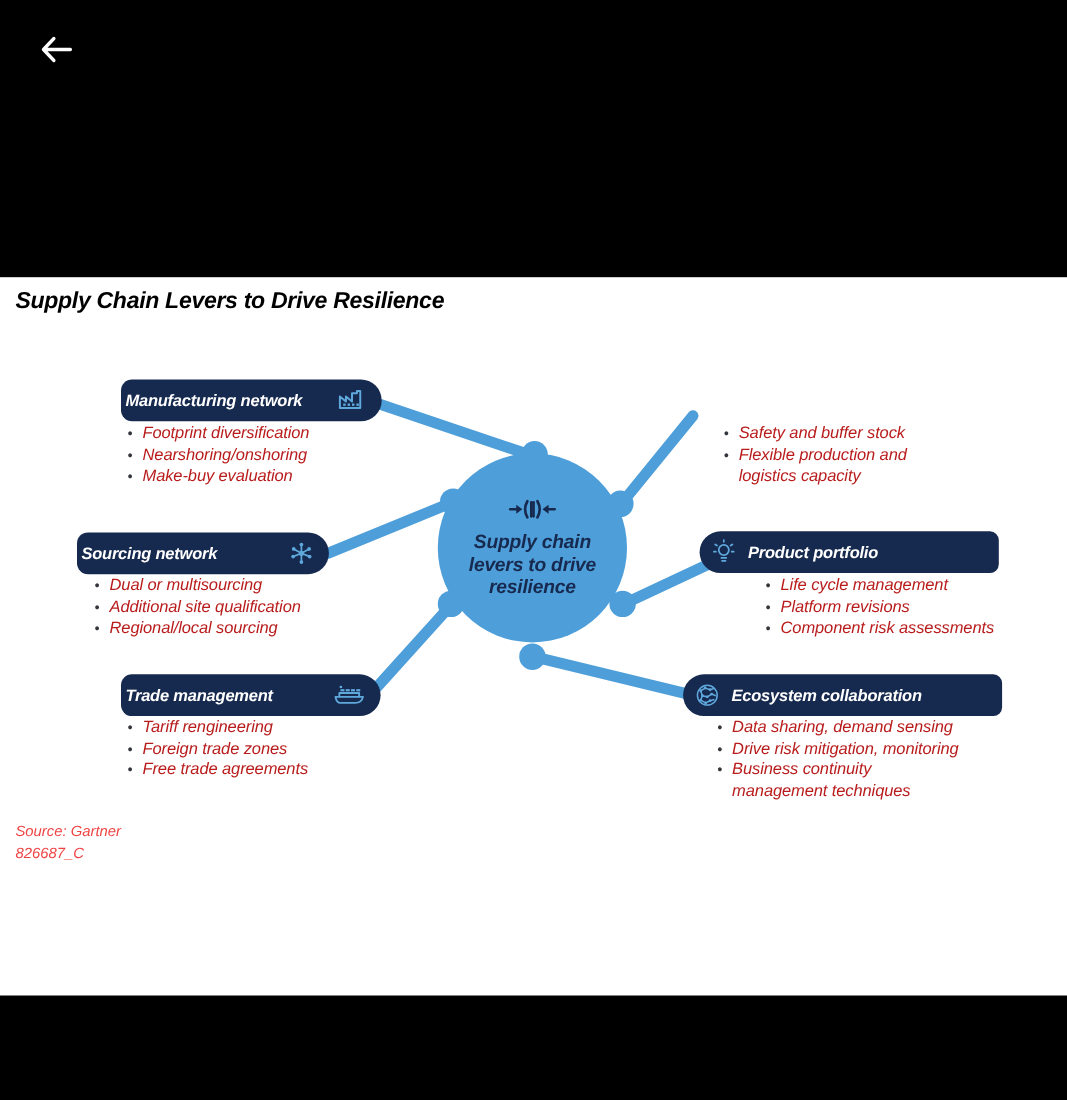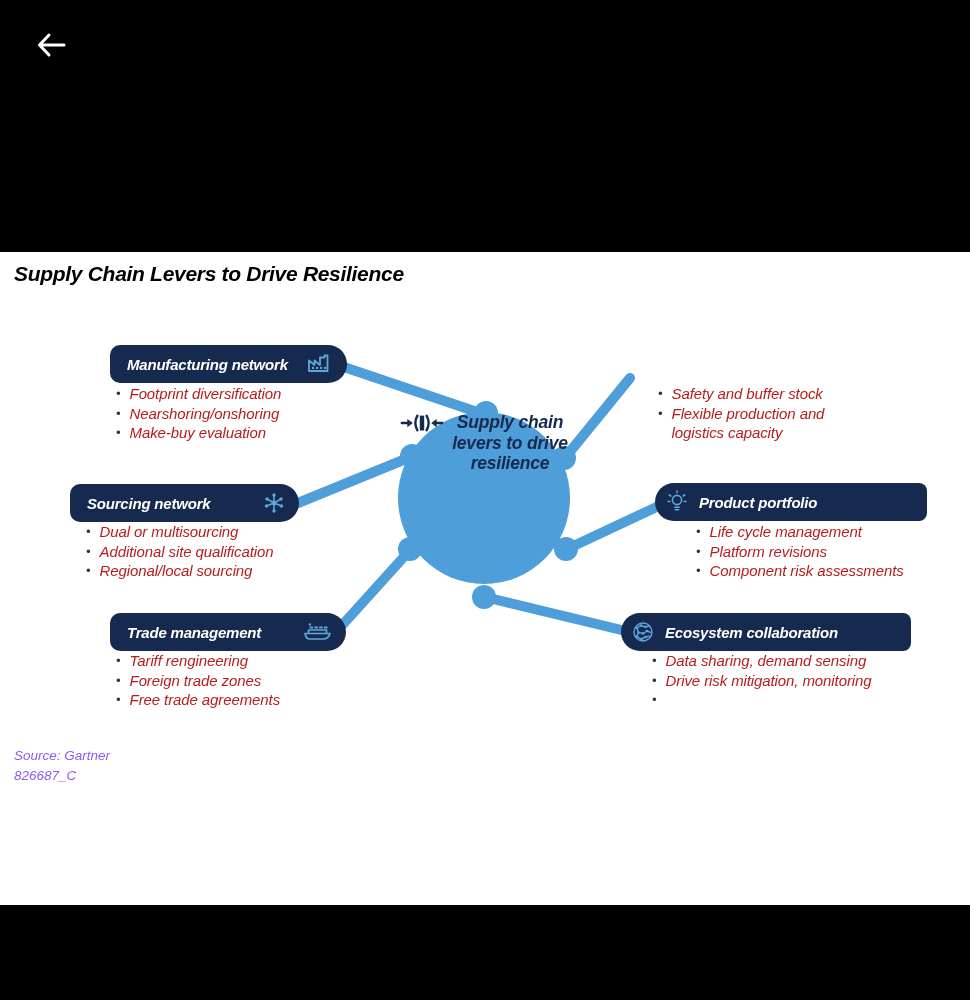--- a/index.html
+++ b/index.html
@@ -21,47 +21,47 @@
   }
   .page-title {
     position:absolute; left:14px; top:10px;
     font-size:21px; font-weight:700; color:#000;
     letter-spacing:-0.3px;
   }
   .diagram { position:absolute; left:0; top:0; width:970px; height:541px; }
   .diagram svg.wires { position:absolute; left:0; top:0; }
   .center-node {
     position:absolute; left:398px; top:160px; width:172px; height:172px;
-    border-radius:50%; display:flex; flex-direction:row;
-    justify-content:center; gap:8px; text-align:center;
+    border-radius:50%; display:flex; flex-direction:column;
+    align-items:center; justify-content:center; gap:8px; text-align:center;
   }
   .center-label {
     font-size:17.5px; font-weight:700; color:#17294E;
     line-height:1.18; white-space:pre-line; letter-spacing:-0.2px;
   }
   .pill {
     position:absolute; height:38px; background:#16294E;
     display:flex; align-items:center; color:#fff;
   }
   .pill .label {
     font-size:15px; font-weight:700; letter-spacing:-0.2px; white-space:nowrap;
   }
-  .pill.left-col { border-radius:10px 19px 19px 10px; padding:0 12px 0 17px; justify-content:space-between; }
+  .pill.left-col { border-radius:10px 19px 19px 10px; padding:0 12px 0 4px; justify-content:space-between; }
   .pill.right-col { border-radius:19px 8px 8px 19px; padding:0 14px 0 8px; justify-content:flex-start; gap:8px; }
   .pill .icon { display:flex; align-items:center; justify-content:center; flex:0 0 auto; }
   .bullets { position:absolute; list-style:none; }
   .bullets li { display:flex; gap:9px; }
   .bullets .dot { font-size:13px; line-height:19.5px; color:#33373b; }
   .bullets .txt {
     font-size:15px; line-height:19.5px; color:#b91c1c;
     white-space:pre-line; letter-spacing:-0.1px;
   }
   .source {
     position:absolute; left:14px; top:494px;
-    font-size:13.5px; color:#8b5cf6; line-height:20px;
+    font-size:13.5px; color:#ef4444; line-height:20px;
   }
 </style>
 </head>
 <body>
 
 <button class="back-btn">
   <svg width="34" height="34" viewBox="0 0 34 34">
     <path d="M30 17 H6 M15 7 L5.5 17 L15 27" stroke="#ffffff" stroke-width="3" fill="none" stroke-linecap="round" stroke-linejoin="round"></path>
   </svg>
 </button>
@@ -184,21 +184,21 @@
       <li>
           <span class="dot">•</span>
           <span class="txt">Additional site qualification</span>
         </li>
       <li>
           <span class="dot">•</span>
           <span class="txt">Regional/local sourcing</span>
         </li>
     </ul>
 
-    <div class="pill right-col" style="left:655px; top:231px; width:272px;">
+    <div class="pill right-col" style="left:636px; top:231px; width:272px;">
       <span class="icon">
         <svg width="28" height="28" viewBox="0 0 28 28">
           <g fill="none" stroke="#5FA8DC" stroke-width="1.6" stroke-linecap="round">
             <circle cx="14" cy="12" r="4.6"></circle>
             <line x1="11.8" y1="19.2" x2="16.2" y2="19.2"></line>
             <line x1="12.4" y1="21.8" x2="15.6" y2="21.8"></line>
             <line x1="14" y1="3" x2="14" y2="4.6"></line>
             <line x1="6.2" y1="7" x2="7.8" y2="8"></line>
             <line x1="21.8" y1="7" x2="20.2" y2="8"></line>
             <line x1="5" y1="13.5" x2="6.8" y2="13.5"></line>
@@ -282,20 +282,22 @@
       <li>
           <span class="dot">•</span>
           <span class="txt">Data sharing, demand sensing</span>
         </li>
       <li>
           <span class="dot">•</span>
           <span class="txt">Drive risk mitigation, monitoring</span>
         </li>
       <li>
           <span class="dot">•</span>
+          <span class="txt">Business continuity
+management techniques</span>
         </li>
     </ul>
 
   </div>
 
   <div class="source">
     <div>Source: Gartner</div>
     <div>826687_C</div>
   </div>
 </div>

